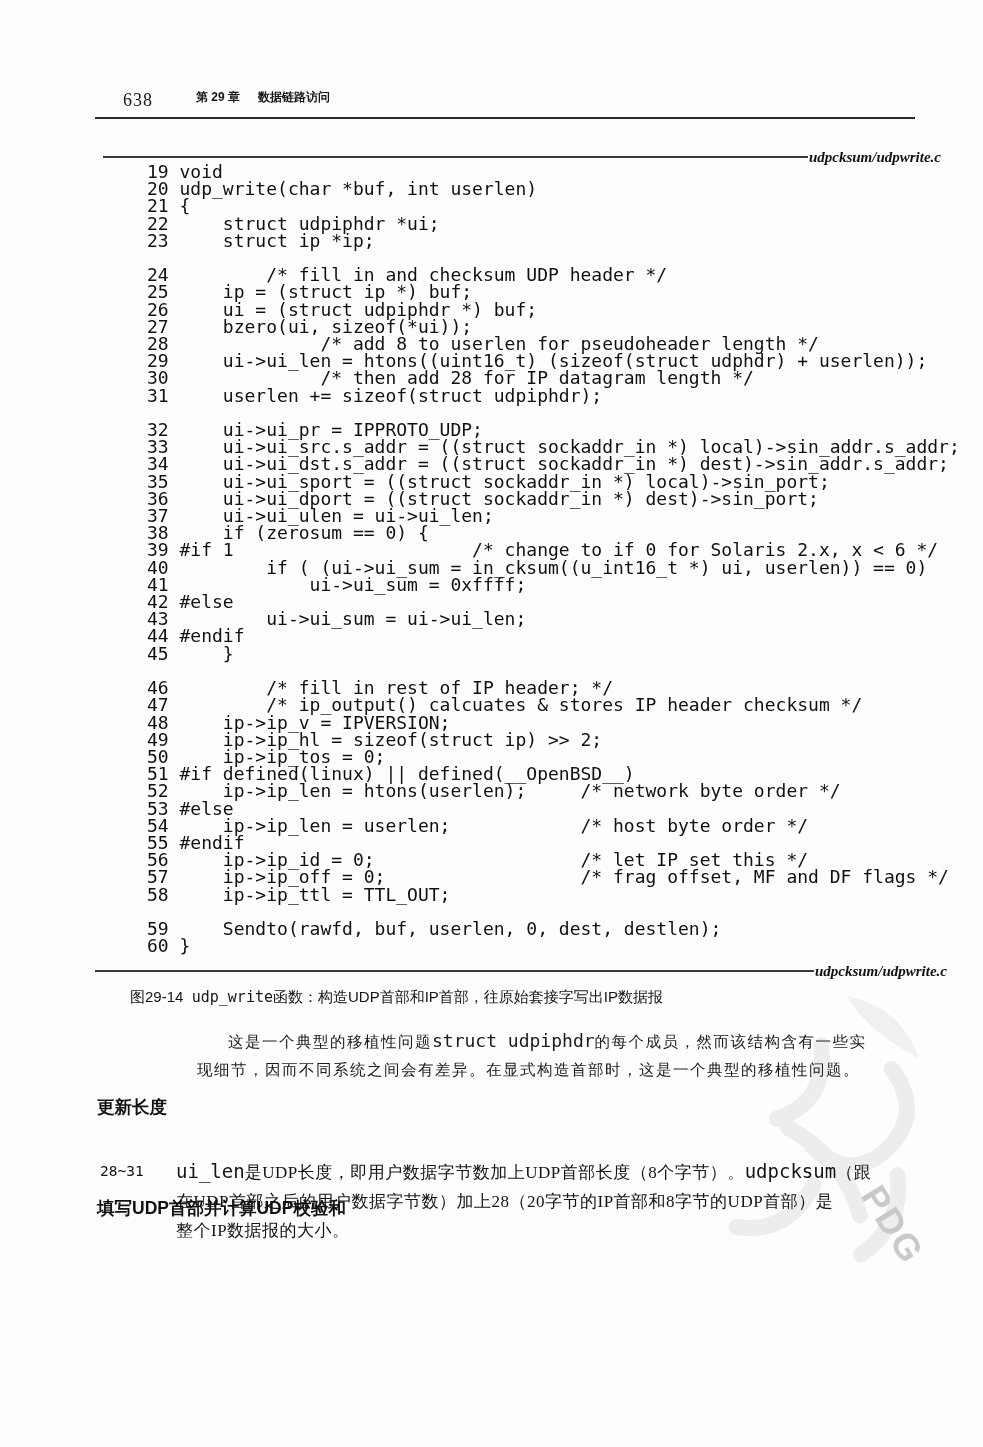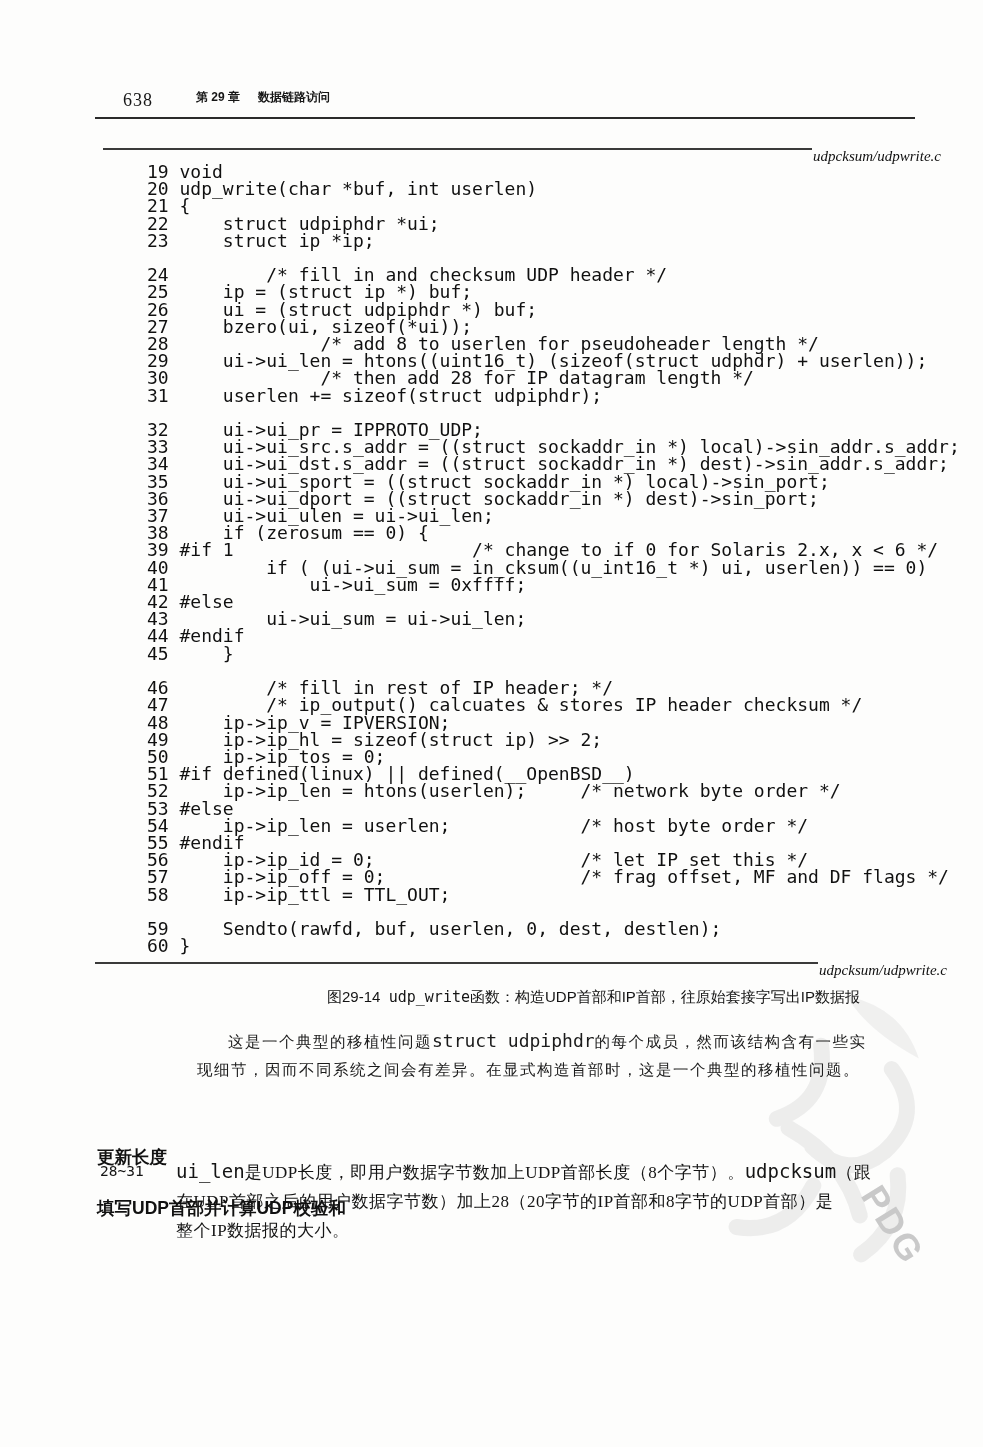--- a/index.html
+++ b/index.html
@@ -23,42 +23,43 @@
     font-size:12px; font-weight:bold;
     font-family:"Liberation Sans", sans-serif;
   }
   .chapter-head .gap { display:inline-block; width:18px; }
   .head-rule {
     position:absolute; left:95px; top:117px;
     width:820px; height:2px; background:#2a2a2a;
   }
   
   .src-rule {
-    position:absolute; display:flex; align-items:flex-start;
+    position:absolute; display:flex; align-items:center;
     height:18px;
+    font-weight:bold;
   }
   .src-rule .line { flex:1 1 auto; border-top:2px solid #3a3a3a; }
   .src-rule .src-label {
     font-style:italic; font-size:15px; white-space:nowrap;
     padding-left:1px; color:#111;
     font-family:"Liberation Serif", serif;
   }
   .src-rule.top { left:103px; top:148px; width:838px; }
   .src-rule.bottom { left:95px; top:962px; width:852px; }
   
   pre.code {
     position:absolute; left:147px; top:163px;
     font-family:"DejaVu Sans Mono", "Liberation Mono", monospace;
     font-size:18px; line-height:17.2px;
     color:#101010; white-space:pre;
   }
   
   .caption {
     position:absolute; left:130px; top:988px; width:730px;
-    text-align:right; font-size:15px;
+    text-align:left; font-size:15px;
     font-family:"Liberation Sans", sans-serif;
     color:#141414;
   }
   .caption .mono, .note .mono, .body-par .mono {
     font-family:"DejaVu Sans Mono", "Liberation Mono", monospace;
   }
   
   .note {
     position:absolute; left:197px; top:1027px; width:740px;
     font-size:15.5px; line-height:28px; letter-spacing:1.5px;
@@ -66,21 +67,21 @@
     color:#1b1b1b;
   }
   .note .mono { letter-spacing:0; font-size:18px; }
   
   .sec-head {
     position:absolute; left:97px;
     font-size:17.5px; font-weight:bold;
     font-family:"Liberation Sans", sans-serif;
     color:#111;
   }
-  .sec-head.h1 { top:1145px;text-align:right; }
+  .sec-head.h1 { top:1095px;text-align:right; }
   .sec-head.h2 { top:1196px; }
   .body-par {
     position:absolute; left:100px; display:flex; align-items:flex-start;
     font-size:17px; line-height:29px; letter-spacing:0.5px;
     color:#141414;
   }
   .body-par.p1 { top:1157px; }
   .body-par.p2 { top:1227px; }
   .body-par .range {
     flex:0 0 76px;

